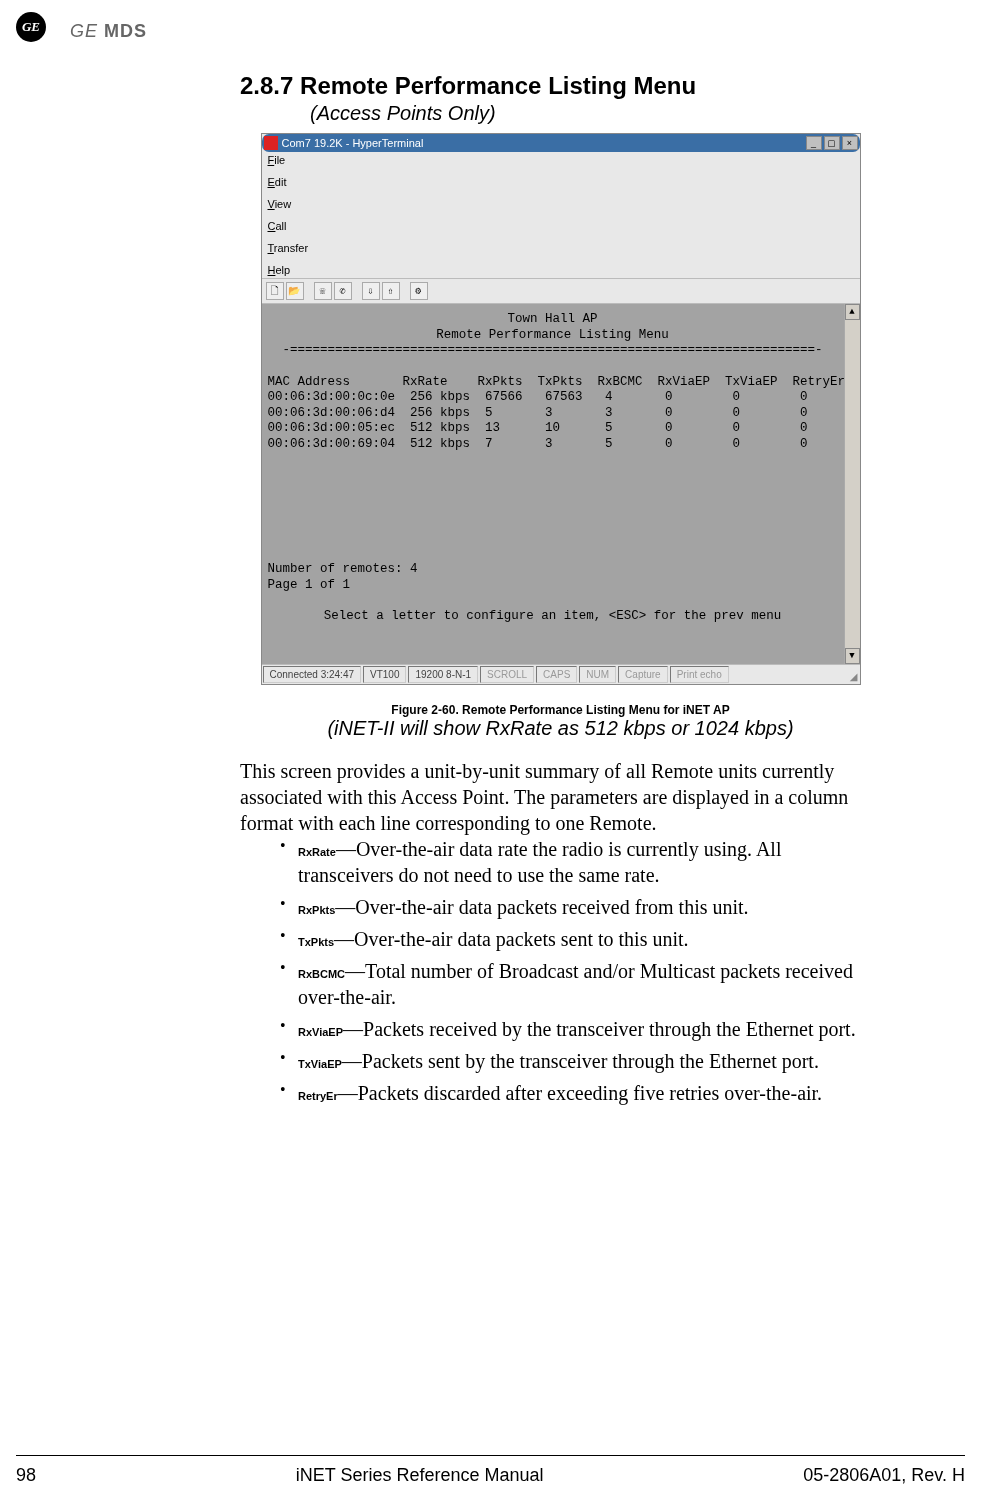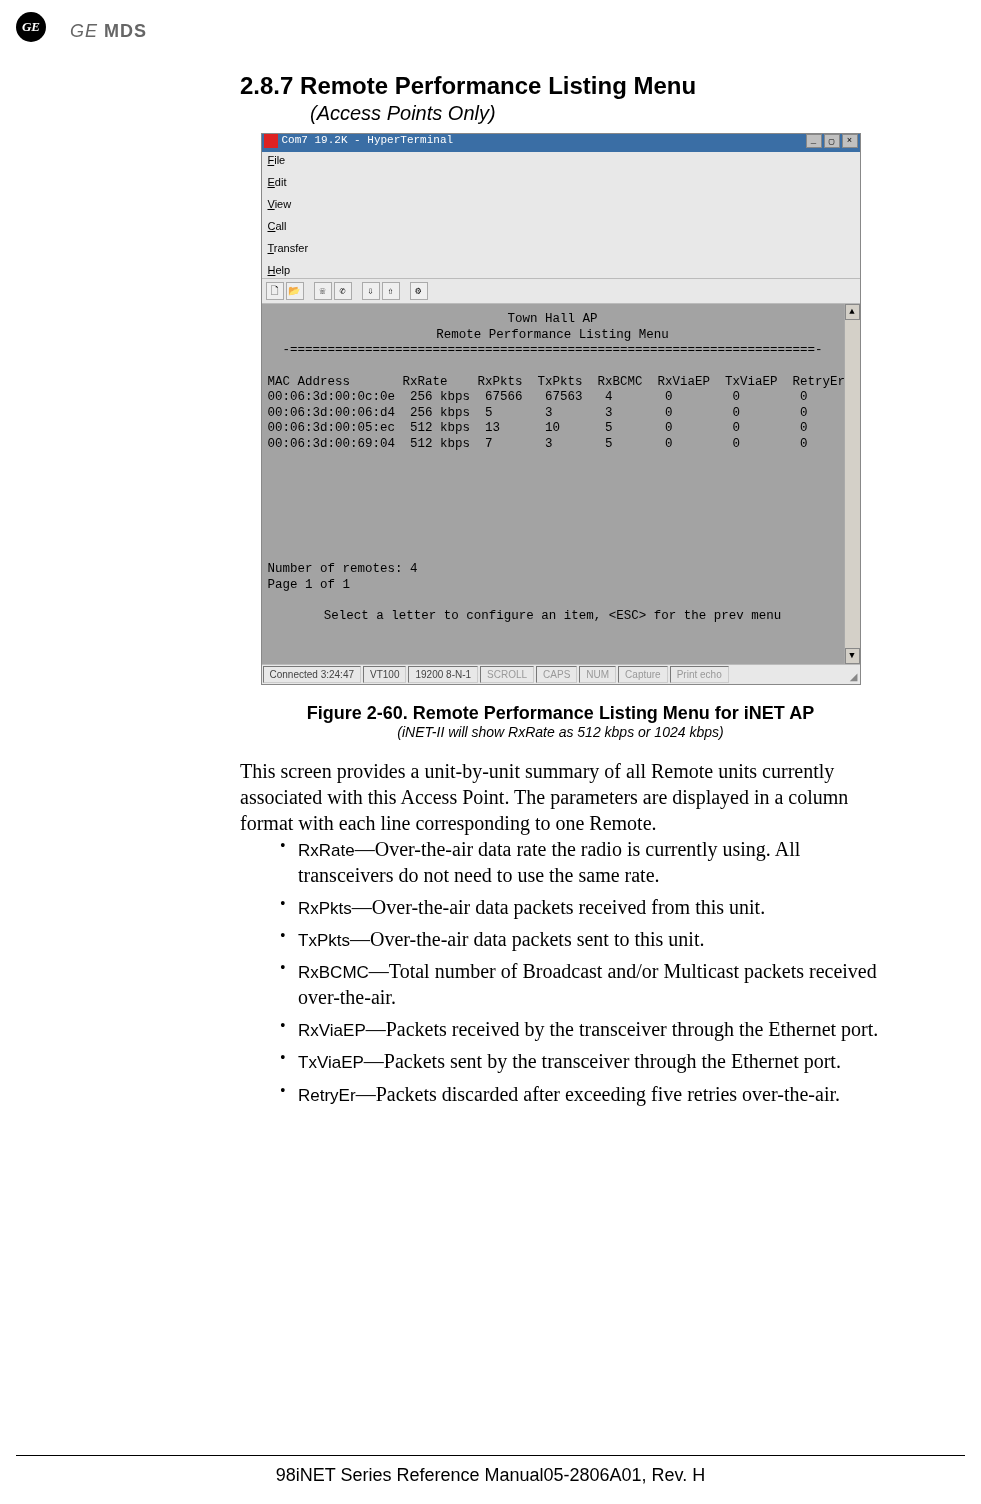--- a/index.html
+++ b/index.html
@@ -64,23 +64,25 @@
       margin: 0 auto 18px auto;
       background: #e8e8e8;
       font-family: 'Courier New', monospace;
       font-size: 11px;
     }
     .titlebar {
       background: linear-gradient(#3a6ea5, #3a6ea5);
       color: #fff;
       height: 18px;
       display: flex;
+      align-items: center;
       padding: 0 2px;
-      font-family: Liberation Mono, monospace;
+      font-family: Liberation Sans, sans-serif;
       font-size: 11px;
+      border-radius: 7px;
     }
     .titlebar-icon { width: 14px; height: 14px; background:#d22; margin-right:4px; }
     .titlebar-spacer { flex: 1; }
     .winbtn {
       width: 16px; height: 14px; background:#c0c0c0; border:1px solid #888;
       margin-left: 2px; display:inline-flex; align-items:center; justify-content:center;
       font-size: 9px; color:#000;
     }
     .menubar {
       background: #e8e8e8;
@@ -148,28 +150,28 @@
       margin: 1px;
     }
     .statuscell.dim { color:#999; }
     .sflex { flex:1; }
     .resize-grip { width: 18px; display:flex; align-items:flex-end; justify-content:flex-end; padding:2px; color:#888; font-size:10px;}
 
     .figure-caption {
       text-align: center;
       font-family: Arial, Helvetica, sans-serif;
       font-weight: bold;
-      font-size: 18px;
+      font-size: 12px;
       margin-top: 4px;
     }
     .figure-subcaption {
       text-align: center;
       font-family: Arial, Helvetica, sans-serif;
       font-style: italic;
-      font-size: 14px;
+      font-size: 20px;
       margin-bottom: 18px;
     }
     .bodytext {
       font-size: 20px;
       line-height: 1.3;
       text-align: left;
     }
     .param-list {
       list-style: none;
       padding-left: 40px;
@@ -183,38 +185,38 @@
     }
     .param-list li::before {
       content: "•";
       position: absolute;
       left: 0;
       top: 0;
       font-size: 16px;
     }
     .param-term {
       font-family: Arial, Helvetica, sans-serif;
-      font-weight: normal;
-      font-size: 17px;
+      font-weight: bold;
+      font-size: 11px;
       margin-top: 48px;
     }
     .footer-rule {
       position: absolute;
       left: 16px;
       right: 16px;
       bottom: 48px;
       border-top: 1px solid #000;
     }
     .page-footer {
       position: absolute;
       left: 16px;
       right: 16px;
       bottom: 18px;
       display: flex;
-      justify-content: center;
+      justify-content: space-between;
       font-size: 18px;
       font-family: Arial, Helvetica, sans-serif;
     }
     .footer-center { text-align: center; }
   </style>
 </head>
 <body>
 
 <div class="page-header">
   <span class="ge-logo">GE</span>

